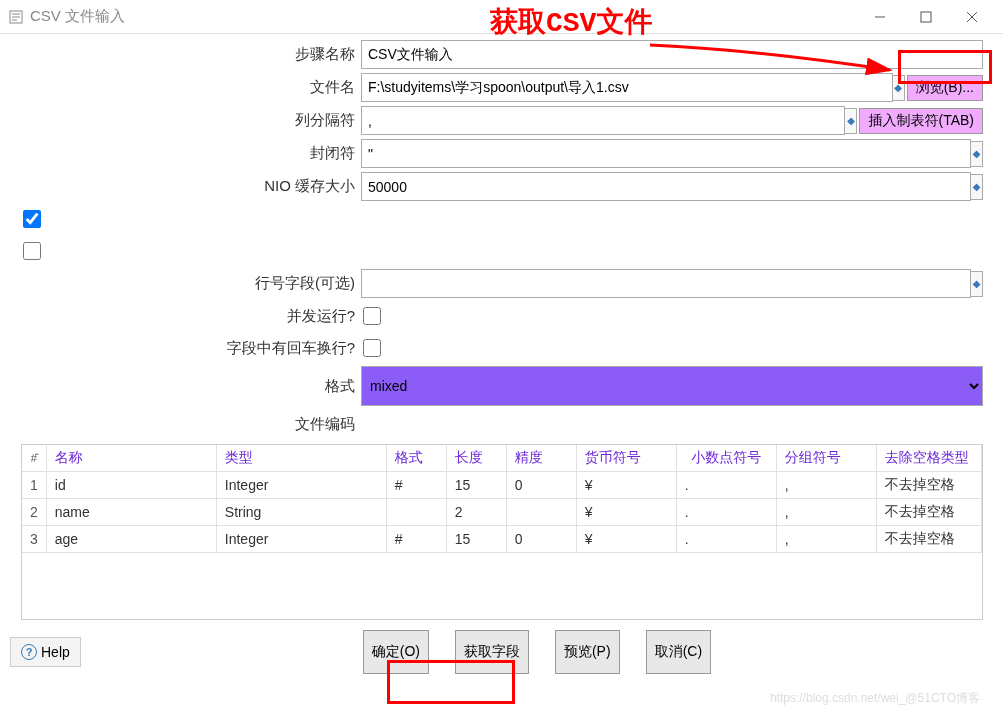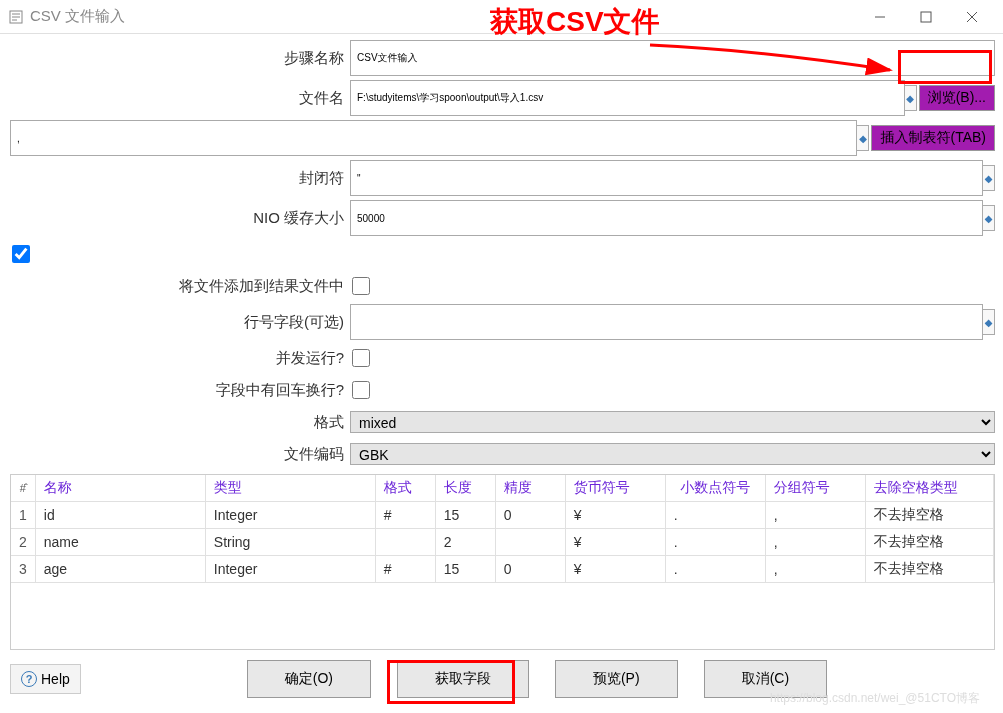--- a/index.html
+++ b/index.html
@@ -18,30 +18,31 @@
       display: flex;
       align-items: center;
       padding: 12px 8px;
       border-bottom: 1px solid #e0e0e0;
       color: #888;
     }
     .titlebar-icon { margin-right: 6px; display: inline-flex; }
     .titlebar-title { flex: 1; color: #888; font-size: 15px; }
     .win-controls { display: flex; gap: 0; }
     .win-btn { width: 46px; height: 30px; display: flex; align-items: center; justify-content: center; cursor: pointer; color: #555; }
-    .content { padding: 6px 8px 0 10px; position: relative; }
+    .content { padding: 6px 20px 0 10px; position: relative; margin-left: 11px; }
     .annotation {
       position: absolute;
       left: 490px;
       top: 3px;
       color: #ff0000;
       font-size: 28px;
       font-weight: bold;
       z-index: 10;
       pointer-events: none;
+      font-family: Liberation Mono, monospace;
     }
     .arrow-svg {
       position: absolute;
       left: 640px;
       top: 35px;
       z-index: 10;
       pointer-events: none;
     }
     .red-box-browse {
       position: absolute;
@@ -71,33 +72,33 @@
     }
     .form-label {
       width: 340px;
       text-align: right;
       padding-right: 6px;
       color: #333;
       font-size: 15px;
     }
     .form-input {
       flex: 1;
-      height: 36px;
+      height: 29px;
       border: 1px solid #aaa;
       padding: 2px 6px;
-      font-size: 10px;
+      font-size: 14px;
       background: #fff;
     }
     .form-select {
       flex: 1;
-      height: 22px;
+      height: 40px;
       border: 1px solid #aaa;
       padding: 2px 4px;
       font-size: 14px;
-      background: #e5e5e5;
+      background: #8b5cf6;
     }
     .form-checkbox {
       width: 18px;
       height: 18px;
       margin-left: 2px;
     }
     .diamond {
       width: 12px;
       height: 26px;
       display: inline-flex;
@@ -107,21 +108,21 @@
       border-left: none;
       background: #f8f8f8;
       color: #3a7ab8;
       font-size: 10px;
       cursor: pointer;
     }
     .btn-inline {
       height: 26px;
       padding: 0 8px;
       border: 1px solid #999;
-      background: #a21caf;
+      background: #f0abfc;
       font-size: 14px;
       cursor: pointer;
       margin-left: 2px;
     }
     .table-container {
       border: 1px solid #ccc;
       margin-top: 6px;
       height: 176px;
       overflow: auto;
     }
@@ -161,22 +162,22 @@
       border-radius: 50%;
       border: 1.5px solid #3a7ab8;
       color: #3a7ab8;
       align-items: center;
       justify-content: center;
       font-size: 11px;
       font-weight: bold;
     }
     .spacer { flex: 1; }
     .action-btn {
-      height: 38px;
-      padding: 0 37px;
+      height: 44px;
+      padding: 0 8px;
       border: 1px solid #999;
       background: #e8e8e8;
       font-size: 14px;
       cursor: pointer;
       margin-right: 26px;
     }
     .watermark {
       position: absolute;
       right: 23px;
       bottom: 6px;
@@ -244,20 +245,21 @@
   </div>
 
   <div class="form-row">
     <div class="form-label">文件名</div>
     <input class="form-input" value="F:\studyitems\学习spoon\output\导入1.csv" style="">
     <span class="diamond">◆</span>
     <button class="btn-inline">浏览(B)...</button>
   </div>
 
   <div class="form-row">
+    <div class="form-label">列分隔符</div>
     <input class="form-input" value="," style="">
     <span class="diamond">◆</span>
     <button class="btn-inline">插入制表符(TAB)</button>
   </div>
 
   <div class="form-row">
     <div class="form-label">封闭符</div>
     <input class="form-input" value="&quot;" style="">
     <span class="diamond">◆</span>
   </div>
@@ -267,21 +269,20 @@
     <input class="form-input" value="50000" style="">
     <span class="diamond">◆</span>
   </div>
 
 
   <div class="form-row">
     <input type="checkbox" class="form-checkbox" checked="" style="">
   </div>
 
   <div class="form-row">
-    <div class="form-label">将文件添加到结果文件中</div>
     <input type="checkbox" class="form-checkbox" style="">
   </div>
 
   <div class="form-row">
     <div class="form-label">行号字段(可选)</div>
     <input class="form-input" value="" style="">
     <span class="diamond">◆</span>
   </div>
 
   <div class="form-row">
@@ -296,23 +297,20 @@
 
   <div class="form-row">
     <div class="form-label">格式</div>
     <select class="form-select">
       <option>mixed</option>
     </select>
   </div>
 
   <div class="form-row">
     <div class="form-label">文件编码</div>
-    <select class="form-select">
-      <option>GBK</option>
-    </select>
   </div>
 
   <div class="table-container">
     <table>
       <thead>
         <tr>
           <th class="row-num hat">#̂</th>
           <th class="col-name">名称</th>
           <th class="col-type">类型</th>
           <th class="col-fmt">格式</th>

